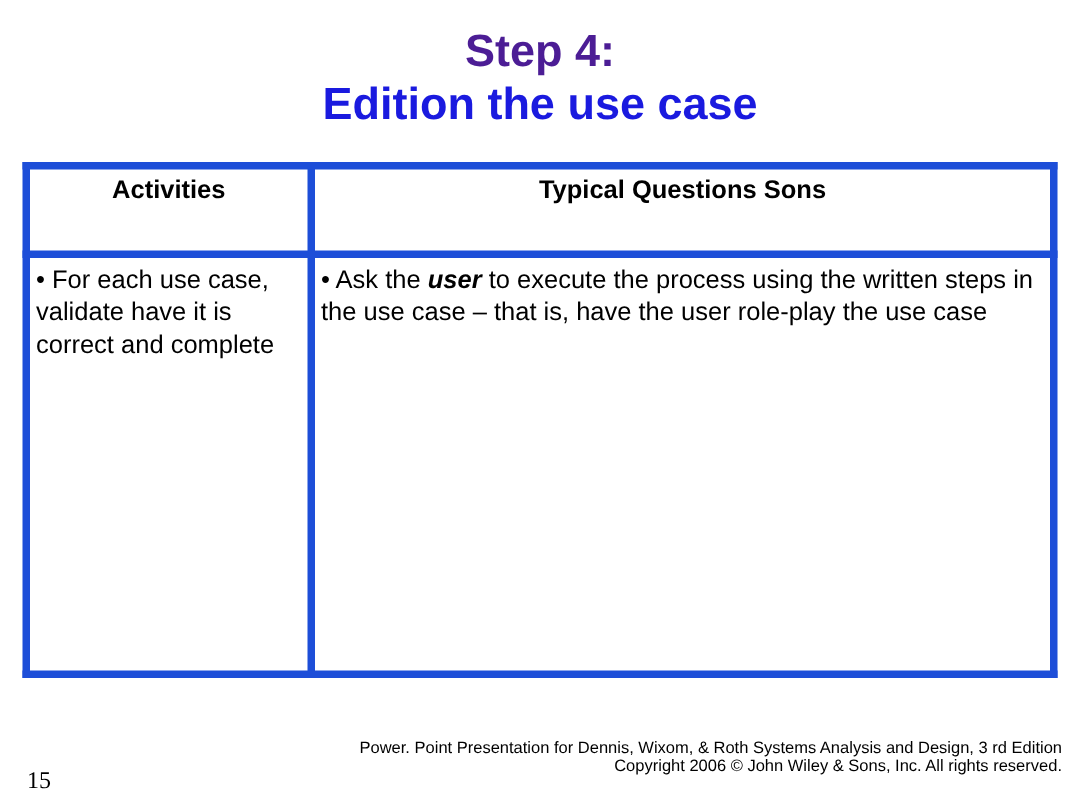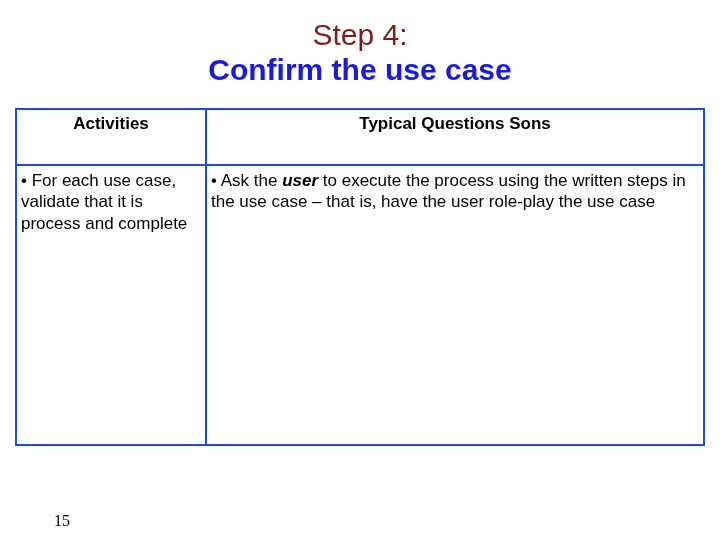--- a/index.html
+++ b/index.html
@@ -1,32 +1,32 @@
 <!DOCTYPE html>
 <html><head>
 <meta charset="utf-8">
 <style>
   * { box-sizing: border-box; margin: 0; padding: 0; }
   html, body { width: 720px; height: 540px; background: #fff; font-family: Arial, Helvetica, sans-serif; }
   .slide { position: relative; width: 720px; height: 540px; }
 
   .title-block { text-align: center; padding-top: 18px; }
-  .title-line1 { font-size: 30px; font-weight: normal; color: #7f1d1d; line-height: 1.15; }
+  .title-line1 { font-size: 30px; font-weight: bold; color: #4c1d95; line-height: 1.15; }
   .title-line2 { font-size: 30px; font-weight: bold; color: #1a1adf; line-height: 1.15; }
 
   .tbl {
     position: absolute;
     top: 108px;
     left: 15px;
     width: 690px;
     border: 2px solid #000;
     border-collapse: collapse;
   }
   .tbl th, .tbl td {
-    border: 2px solid #1d4ed8;
+    border: 5px solid #1d4ed8;
     font-size: 17px;
     color: #000;
     vertical-align: top;
   }
   .tbl th {
     padding: 4px 6px 30px 6px;
     font-weight: bold;
     text-align: center;
   }
   .tbl td {
@@ -49,42 +49,45 @@
     color: #000;
     line-height: 1.15;
   }
   .page-num {
     position: absolute;
     left: 18px;
     bottom: 10px;
     font-size: 16px;
     color:#000;
     font-family: "Times New Roman", Times, serif;
-    margin-left: 36px;
   }
 </style>
 </head>
 <body>
 
 <div class="slide">
 
   <div class="title-block">
     <div class="title-line1">Step 4:</div>
-    <div class="title-line2">Confirm the use case</div>
+    <div class="title-line2">Edition the use case</div>
   </div>
 
   <table class="tbl">
     <tbody>
         <tr>
       <th class="col-a">Activities</th>
       <th class="col-b">Typical Questions Sons</th>
     </tr>
     <tr class="body-row">
-      <td class="col-a">• For each use case, validate that it is process and complete</td>
+      <td class="col-a">• For each use case, validate have it is correct and complete</td>
       <td class="col-b"><span>• Ask the </span><span class="user-word">user</span><span> to execute the process using the written steps in the use case – that is, have the user role-play the use case</span></td>
     </tr>
   </tbody>
     </table>
 
+  <div class="footer">
+    <div>Power. Point Presentation for Dennis, Wixom, &amp; Roth Systems Analysis and Design, 3 rd Edition</div>
+    <div>Copyright 2006 © John Wiley &amp; Sons, Inc. All rights reserved.</div>
+  </div>
 
   <div class="page-num">15</div>
 
 </div>
 
 </body></html>

